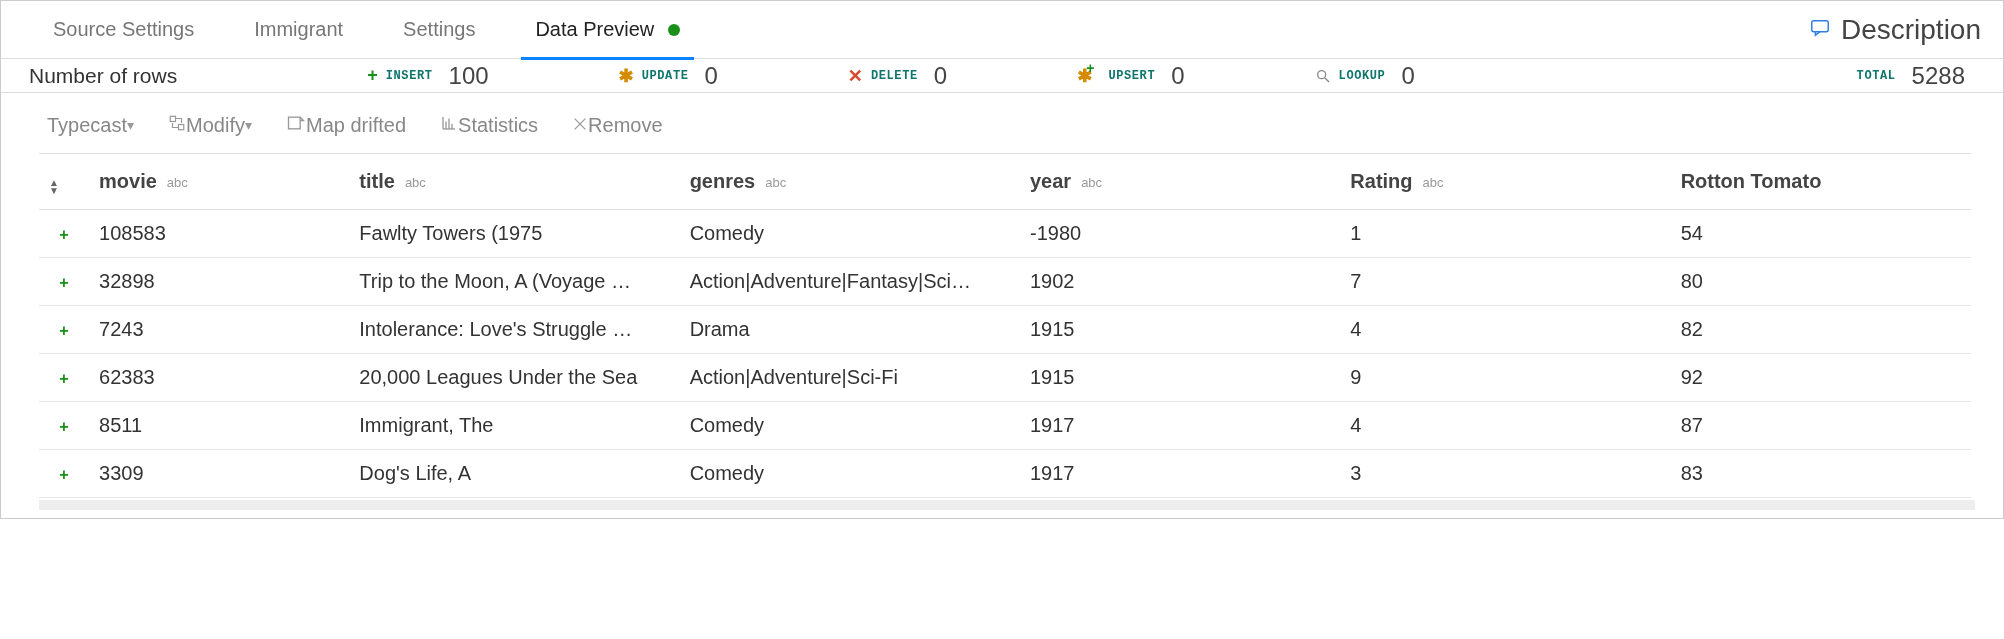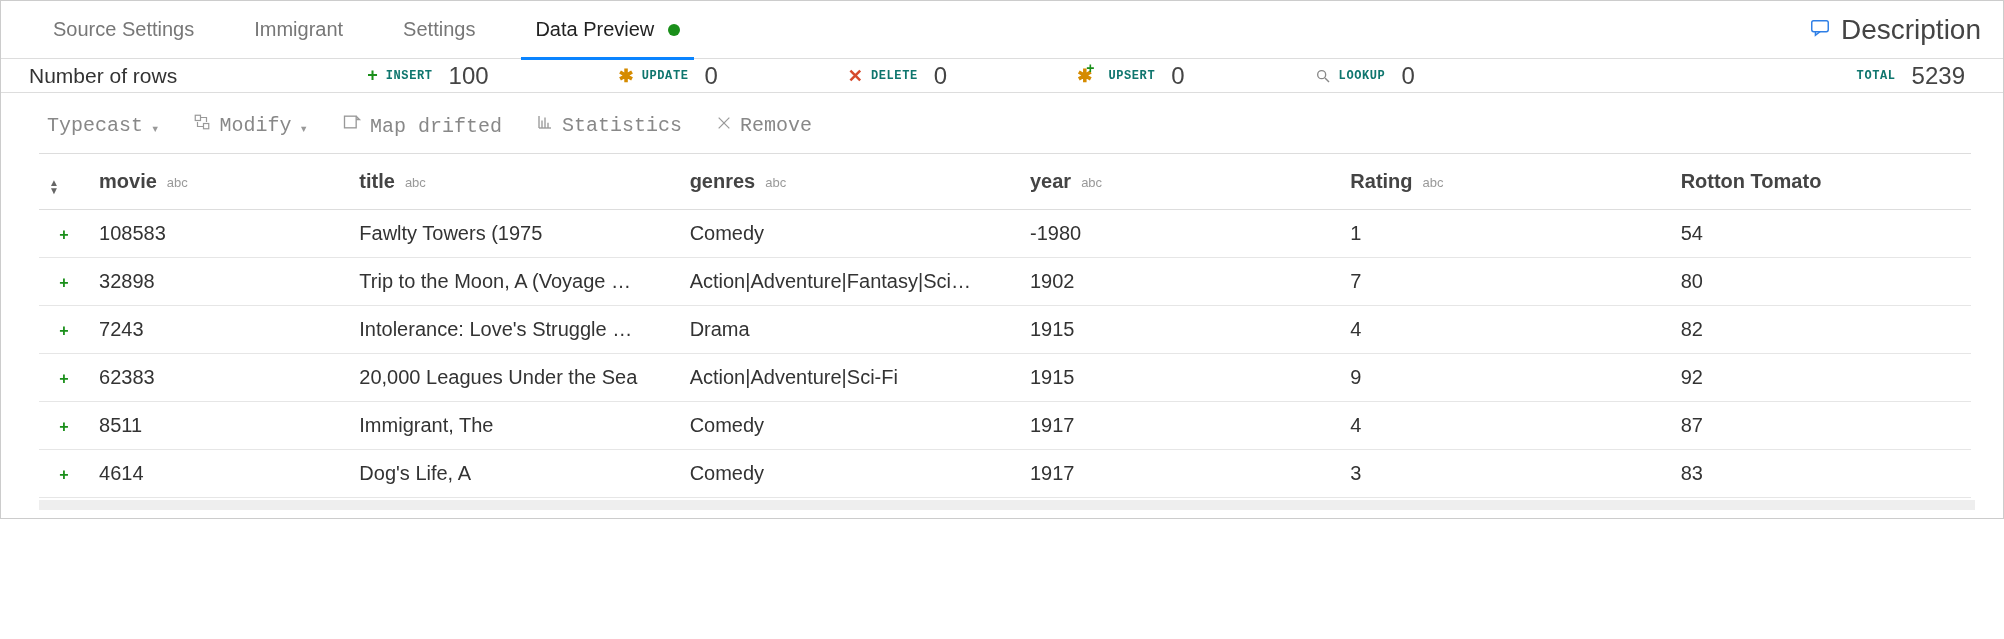--- a/index.html
+++ b/index.html
@@ -29,21 +29,21 @@
 
   .green { color: #1a8f1a; font-weight: 700; }
   .orange { color: #d58b00; font-weight: 700; }
   .red { color: #d64a2d; font-weight: 700; }
   .orange-green { position: relative; }
   .mag { color: #888; }
 
   
   .main { padding: 4px 28px 8px 38px; flex: 1; display: flex; flex-direction: column; }
   .toolbar { display: flex; align-items: center; height: 56px; color: #888; font-size: 20px; gap: 34px; padding-left: 8px; }
-  .tbtn { display: inline-flex; align-items: flex-end; gap: 8px; cursor: pointer; color: #888; font-family: Liberation Mono, monospace; }
+  .tbtn { display: inline-flex; align-items: center; cursor: pointer; color: #888; }
   .chevron { font-size: 14px; color: #999; }
 
   
   .table-wrap { flex: 1; overflow: hidden; }
   table { width: 1932px; border-collapse: collapse; table-layout: fixed; }
   thead th { text-align: left; font-weight: 600; font-size: 20px; color: #444; padding: 14px 10px; border-top: 1px solid #ddd; border-bottom: 1px solid #ddd; white-space: nowrap; }
   thead th .type-tag { font-size: 13px; color: #999; font-weight: 400; margin-left: 10px; position: relative; top: -1px; }
   tbody td { padding: 12px 10px; border-bottom: 1px solid #e6e6e6; font-size: 20px; color: #333; white-space: nowrap; overflow: hidden; text-overflow: ellipsis; }
   .col-exp { width: 50px; text-align: center; }
   .col-movie { width: 260px; }
@@ -119,21 +119,21 @@
           </svg>
       </span>
       <span class="stat-label">LOOKUP</span>
       <span class="stat-value">0</span>
     </div>
 
     <div class="stats-spacer"></div>
 
     <div class="stat" style="margin-right:0;">
       <span class="stat-label total">TOTAL</span>
-      <span class="stat-value">5239</span>
+      <span class="stat-value">5288</span>
     </div>
   </div>
 
   <div class="main">
     <div class="toolbar">
       <span class="tbtn">
         <span>Typecast</span>
         <span class="chevron">▾</span>
       </span>
       <span class="tbtn">
@@ -248,21 +248,21 @@
               <td class="col-exp"><span class="expand-plus">+</span></td>
               <td>8511</td>
               <td>Immigrant, The</td>
               <td>Comedy</td>
               <td>1917</td>
               <td>4</td>
               <td>87</td>
             </tr>
             <tr>
               <td class="col-exp"><span class="expand-plus">+</span></td>
-              <td>4614</td>
+              <td>3309</td>
               <td>Dog's Life, A</td>
               <td>Comedy</td>
               <td>1917</td>
               <td>3</td>
               <td>83</td>
             </tr>
           </tbody>
       </table>
       <div class="hscroll"></div>
     </div>

